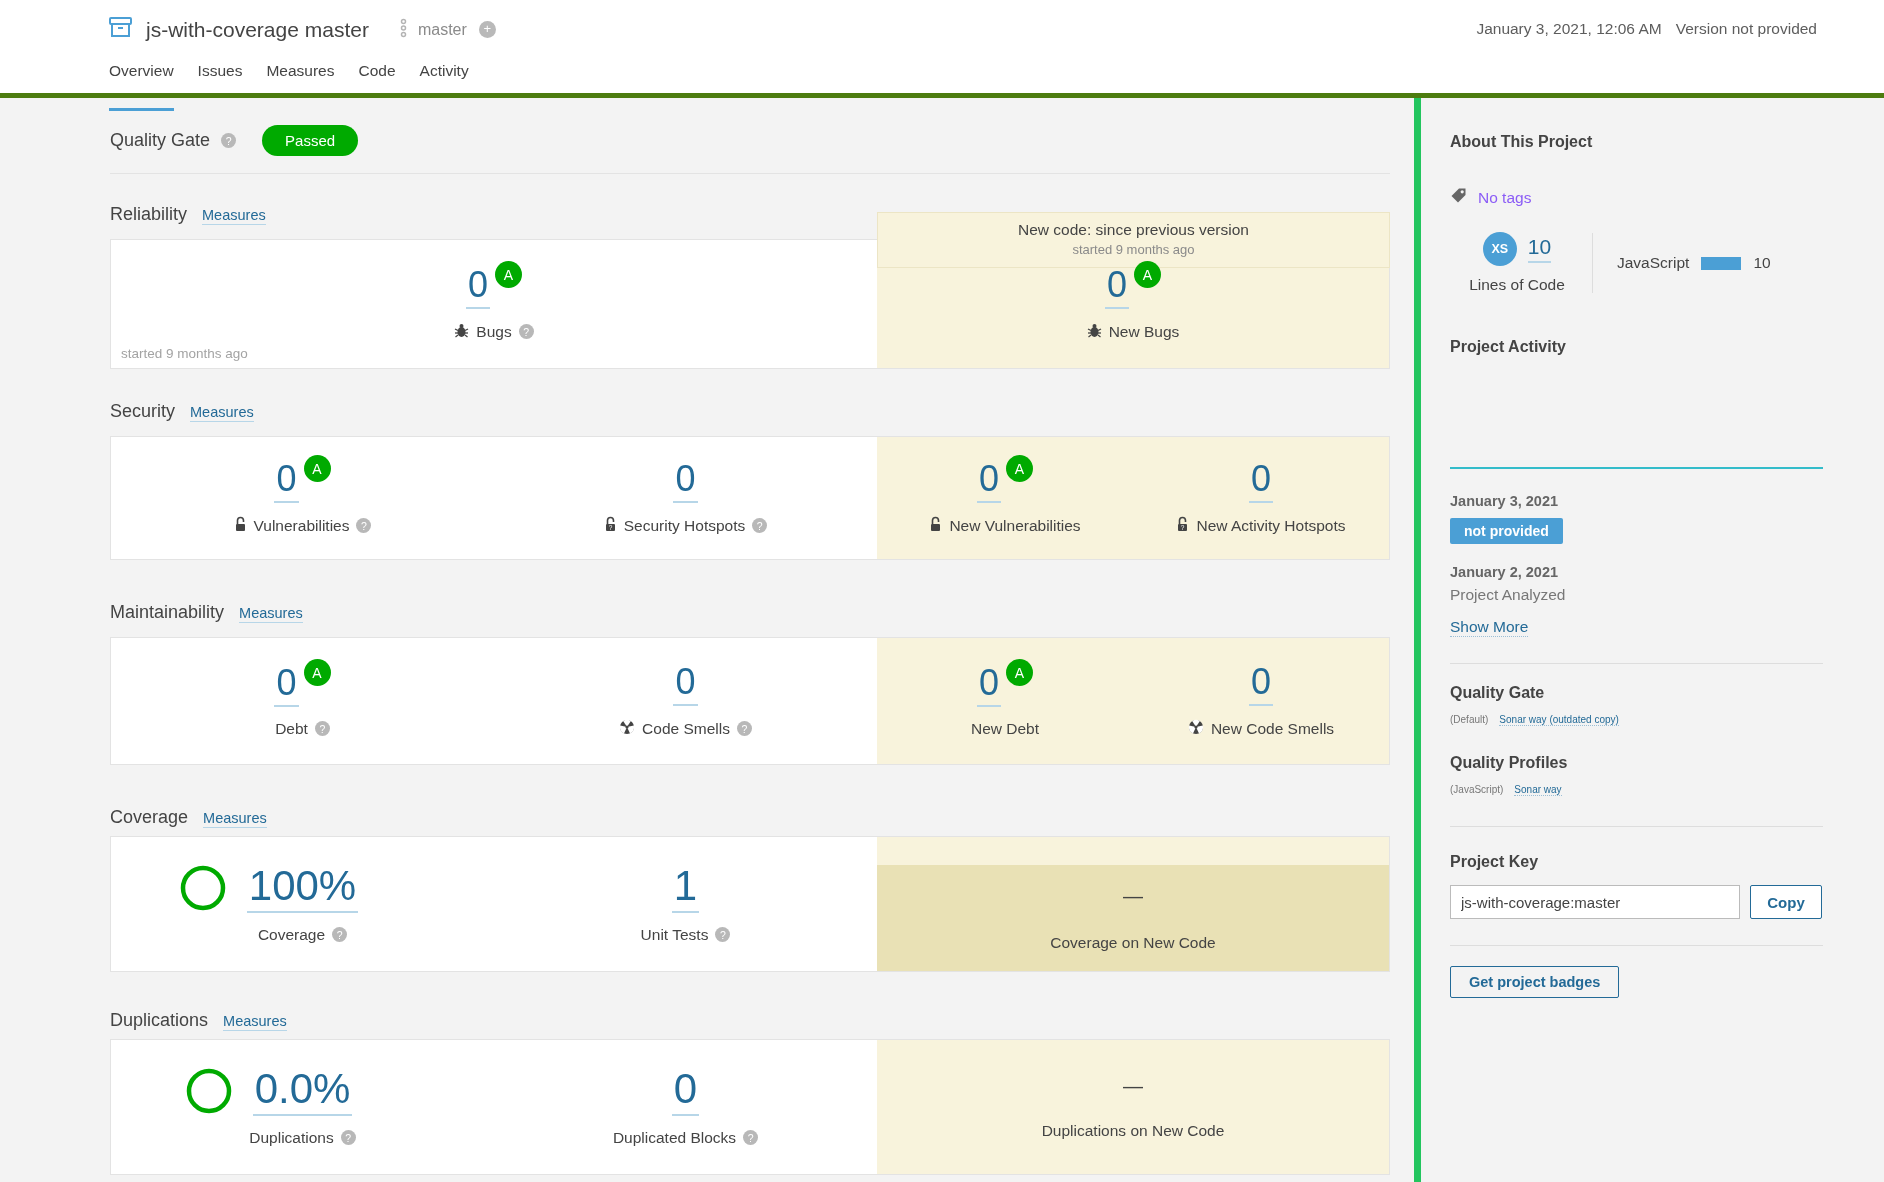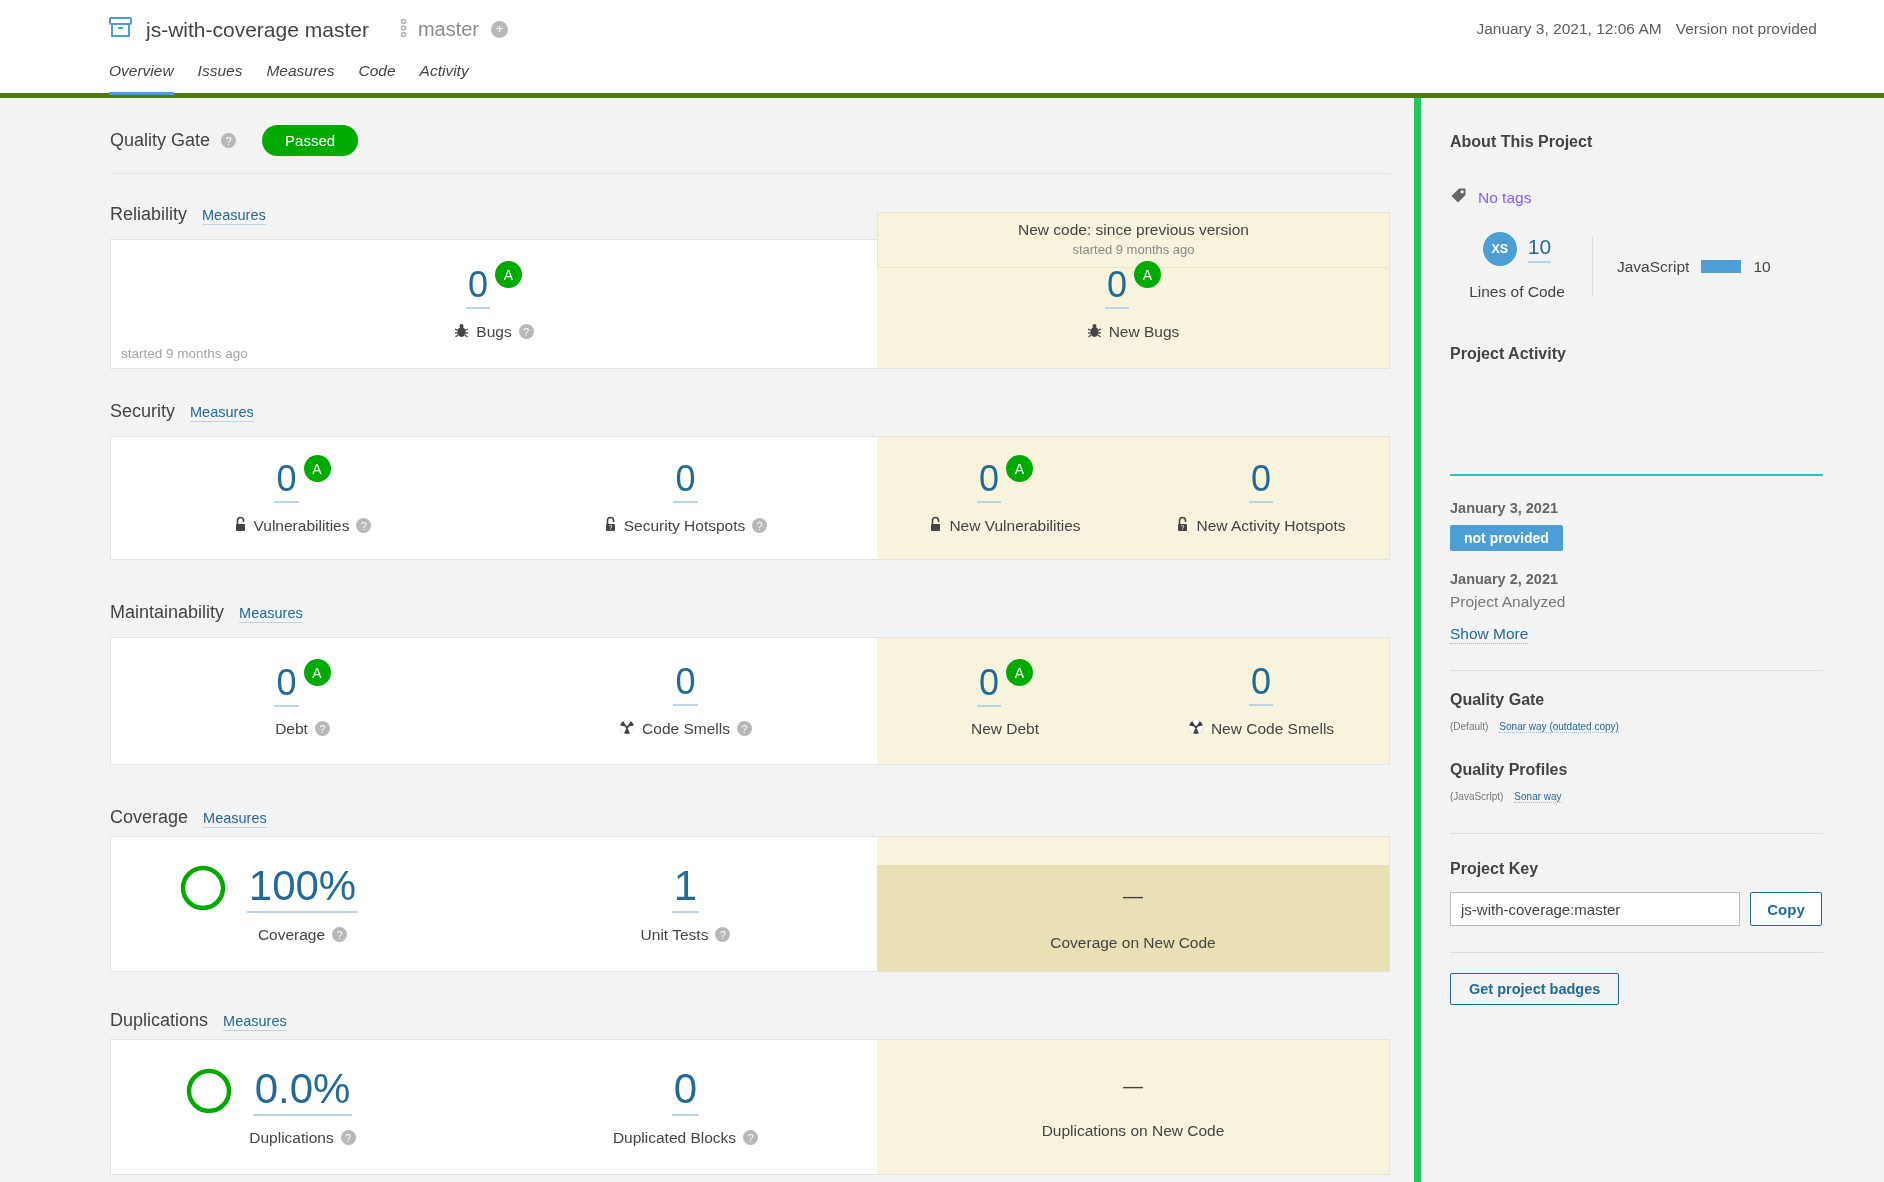--- a/index.html
+++ b/index.html
@@ -5,25 +5,25 @@
   * { margin:0; padding:0; box-sizing:border-box; }
   html,body { width:1884px; height:1182px; }
   body { font-family:"Liberation Sans", sans-serif; background:#f3f3f3; color:#444; position:relative; overflow:hidden; }
   a { text-decoration:none; }
 
   
   .header { position:absolute; top:0; left:0; width:1884px; height:98px; background:#fff; border-bottom:5px solid #4d7c0f; }
   .header-top { position:absolute; left:108px; top:16px; display:flex; align-items:center; }
   .proj-title { font-size:21px; color:#444; margin-left:13px; }
   .branch-chip { display:flex; align-items:center; margin-left:30px; }
-  .branch-name { font-size:20px; color:#8a8a8a; margin-left:10px; }
+  .branch-name { font-size:16px; color:#8a8a8a; margin-left:10px; }
   .plus-circle { width:17px; height:17px; border-radius:50%; background:#b9b9b9; color:#fff; font-size:13px; line-height:16px; text-align:center; margin-left:12px; }
   .header-meta { position:absolute; right:67px; top:20px; font-size:15.5px; color:#5d5d5d; display:flex; gap:14px; }
   .tabs { position:absolute; left:109px; top:62px; display:flex; gap:24px; font-size:15.5px; color:#444; }
-  .tab { padding-bottom:12px; cursor:pointer;font-style:italic; }
+  .tab { padding-bottom:28px; cursor:pointer; }
   .tab.active { border-bottom:3px solid #4b9fd5; }
 
   
   .content { position:absolute; left:110px; top:98px; width:1280px; }
   .qg-row { display:flex; align-items:center; margin-top:27px; }
   .qg-title { font-size:18px; color:#444; }
   .qg-badge { margin-left:26px; background:#00aa00; color:#fff; font-size:15px; padding:7px 23px; border-radius:18px; }
   .content-divider { height:1px; background:#e3e3e3; margin-top:17px; }
 
   .section { position:relative; }
@@ -61,21 +61,21 @@
   
   .sidebar { position:absolute; left:1414px; top:98px; width:470px; height:1084px; border-left:7px solid #22c55e; padding:35px 0 0 29px; }
   .sb-inner { width:373px; }
   .sb-title { font-size:16px; font-weight:bold; color:#444; }
   .tag-row { margin-top:36px; display:flex; align-items:center; gap:11px; font-size:15.5px; color:#8b5cf6; }
   .loc-row { margin-top:24px; display:flex; align-items:center; }
   .loc-left { width:134px; display:flex; flex-direction:column; align-items:center; }
   .loc-top { display:flex; align-items:center; }
   .xs-badge { width:34px; height:34px; border-radius:50%; background:#4b9fd5; color:#fff; font-size:12.5px; font-weight:bold; display:flex; align-items:center; justify-content:center; }
   .loc-num { font-size:21px; color:#236a97; border-bottom:2px solid #b7d6e8; padding-bottom:2px; margin-left:11px; cursor:pointer; }
-  .loc-lbl { margin-top:17px; font-size:15.5px; color:#444; }
+  .loc-lbl { margin-top:10px; font-size:15.5px; color:#444; }
   .loc-div { width:1px; height:60px; background:#ddd; margin-left:8px; }
   .lang-row { margin-left:24px; display:flex; align-items:center; gap:12px; font-size:15.5px; color:#444; }
   .lang-bar { width:40px; height:13px; background:#4b9fd5; }
   .pa-title { margin-top:44px; }
   .spark { margin-top:12px; height:101px; border-bottom:2px solid #33bcca; }
   .evt-date { font-size:14.5px; font-weight:bold; color:#666; }
   .evt1 { margin-top:24px; }
   .evt-badge { display:inline-block; margin-top:9px; background:#4b9fd5; color:#fff; font-weight:bold; font-size:14px; padding:5px 14px; border-radius:2px; }
   .evt2 { margin-top:20px; }
   .evt-lbl { margin-top:6px; font-size:15.5px; color:#777; }

